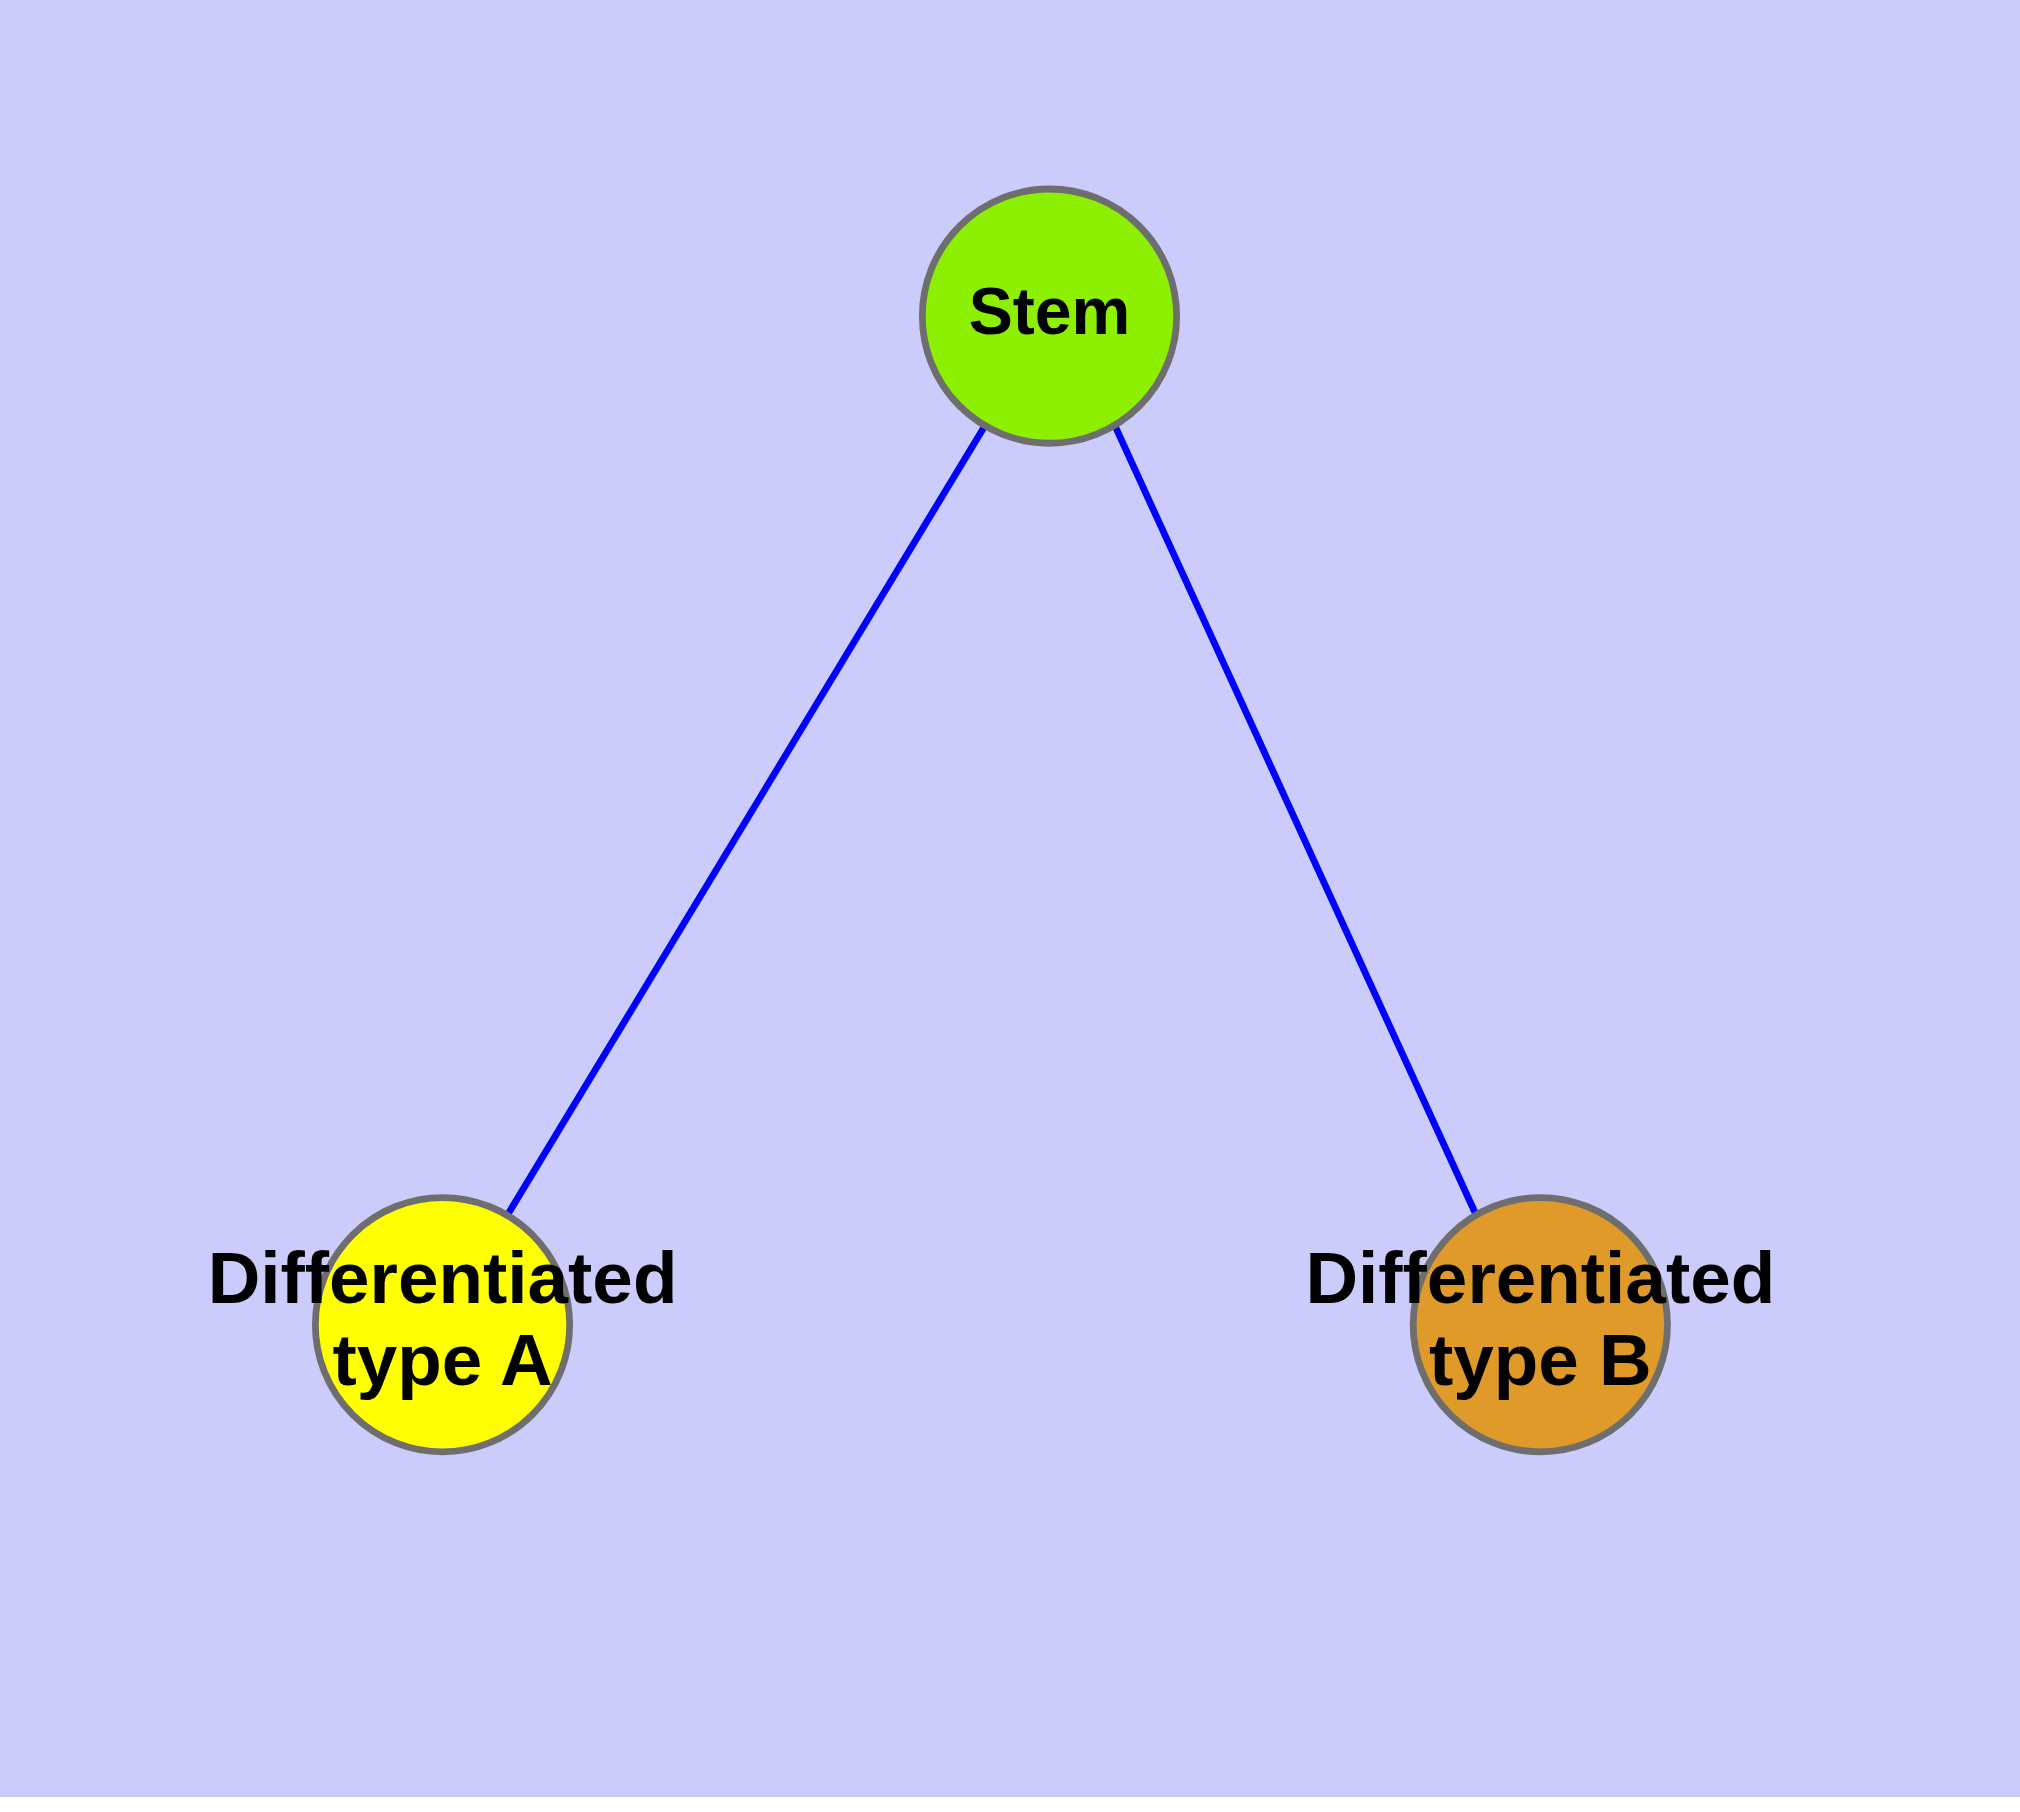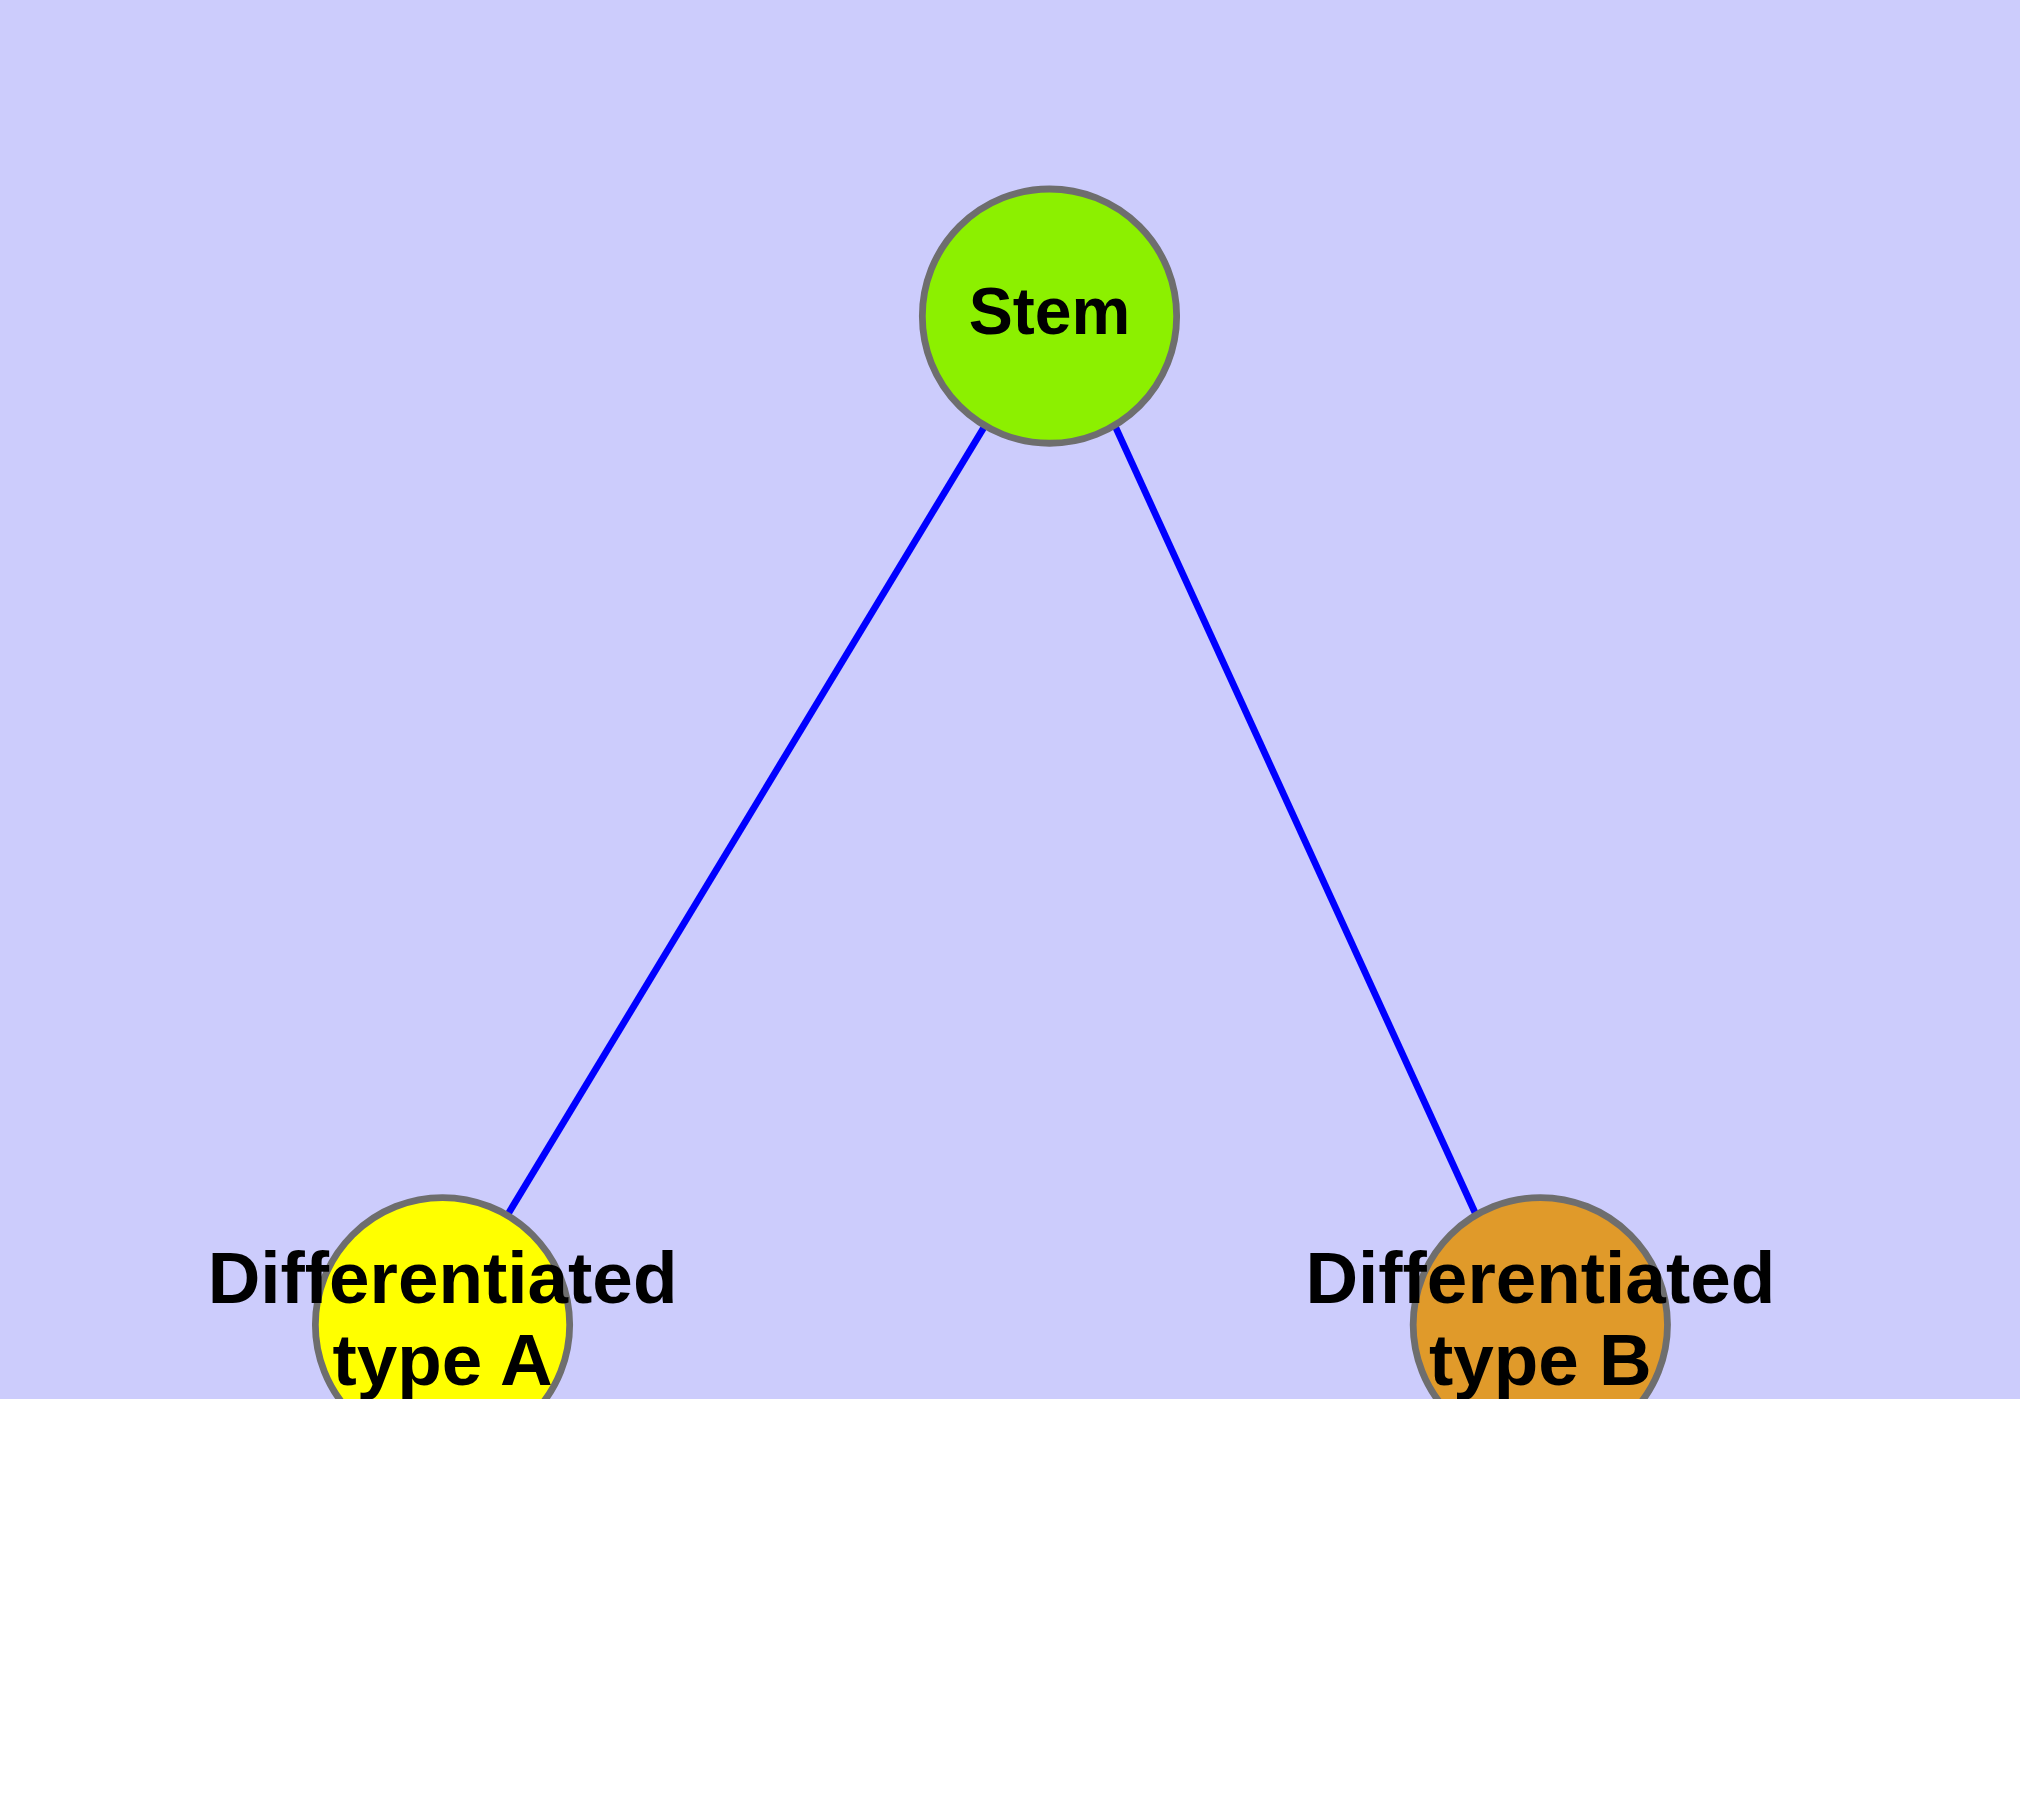--- a/index.html
+++ b/index.html
@@ -4,21 +4,21 @@
 <title>Cell Differentiation Graph</title>
 <style>
   html, body {
     margin: 0;
     padding: 0;
     background: #ffffff;
   }
   #canvas {
     position: relative;
     width: 2021px;
-    height: 1399px;
+    height: 1797px;
     overflow: hidden;
     font-family: "Liberation Sans", "DejaVu Sans", sans-serif;
   }
   #graph-svg {
     position: absolute;
     top: 0;
     left: 0;
     width: 2021px;
     height: 1812px;
     display: block;

